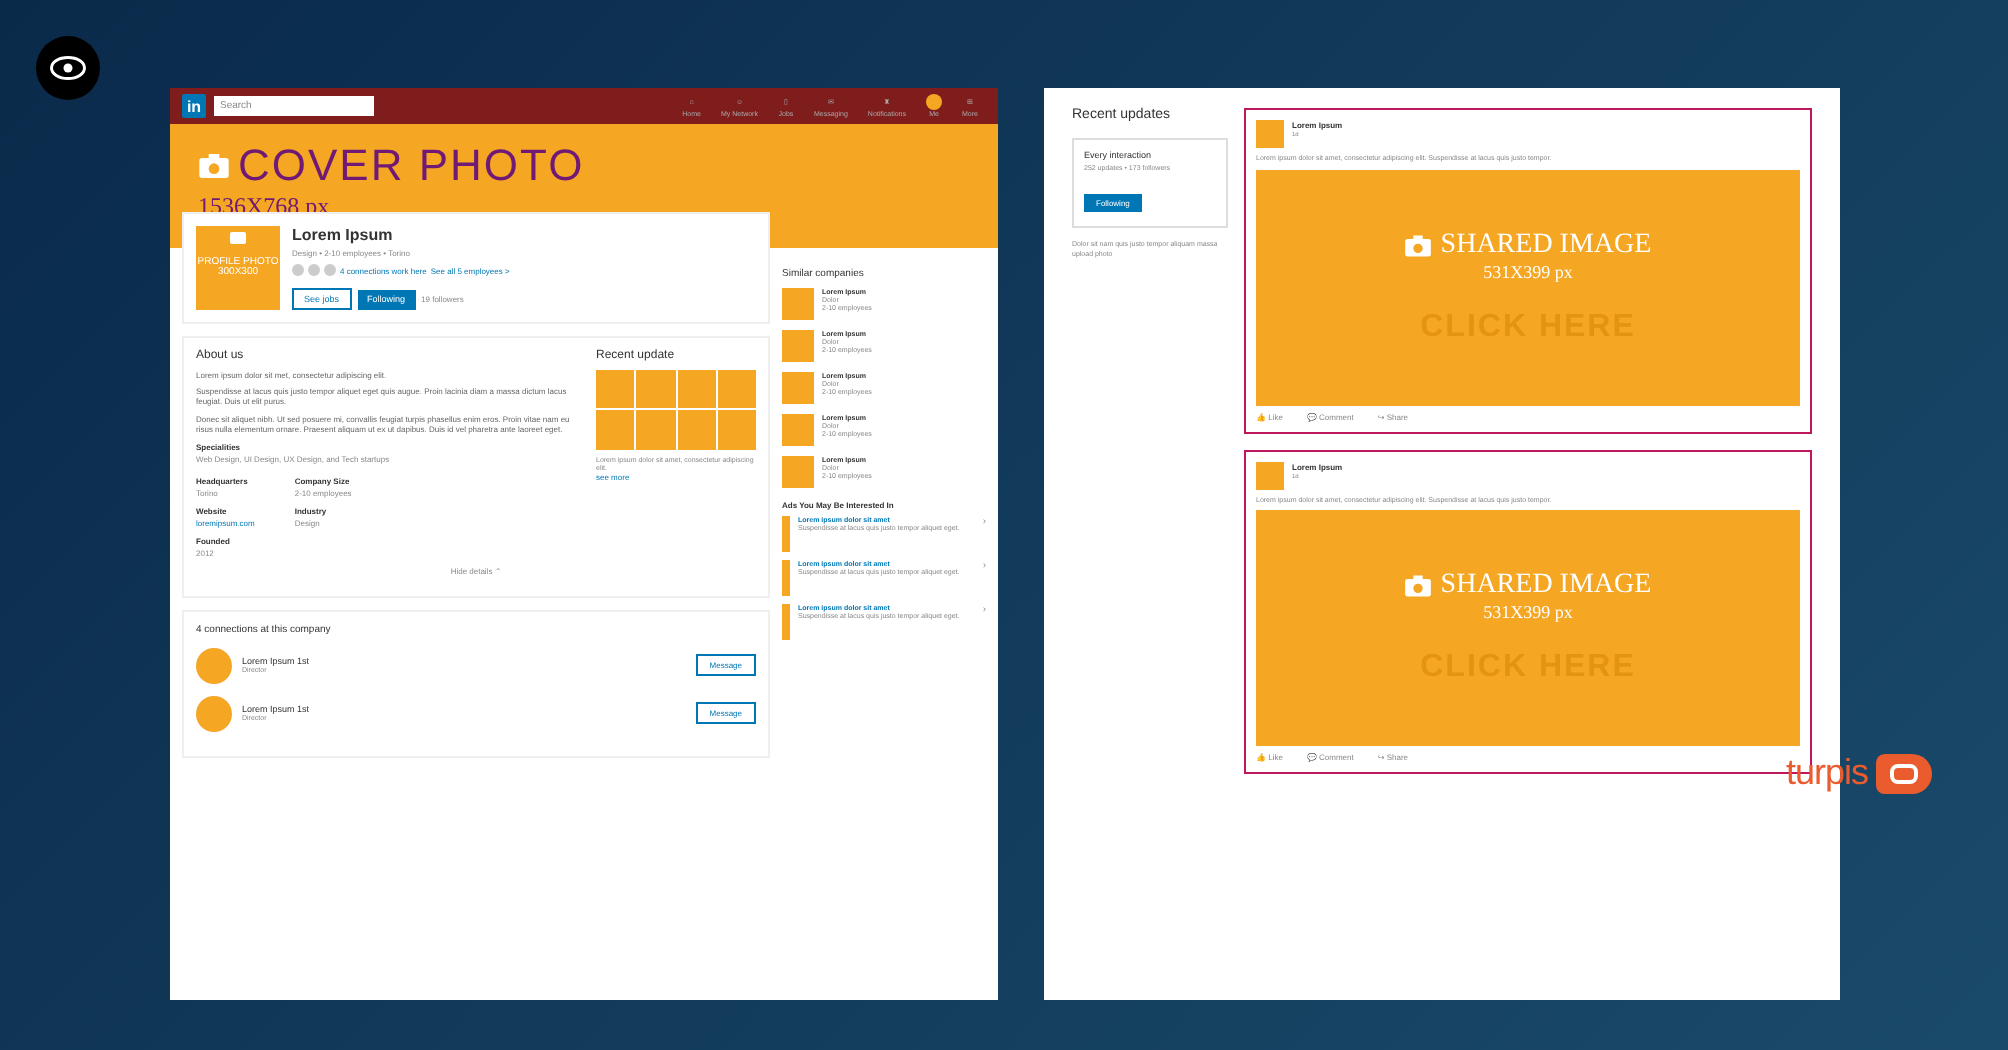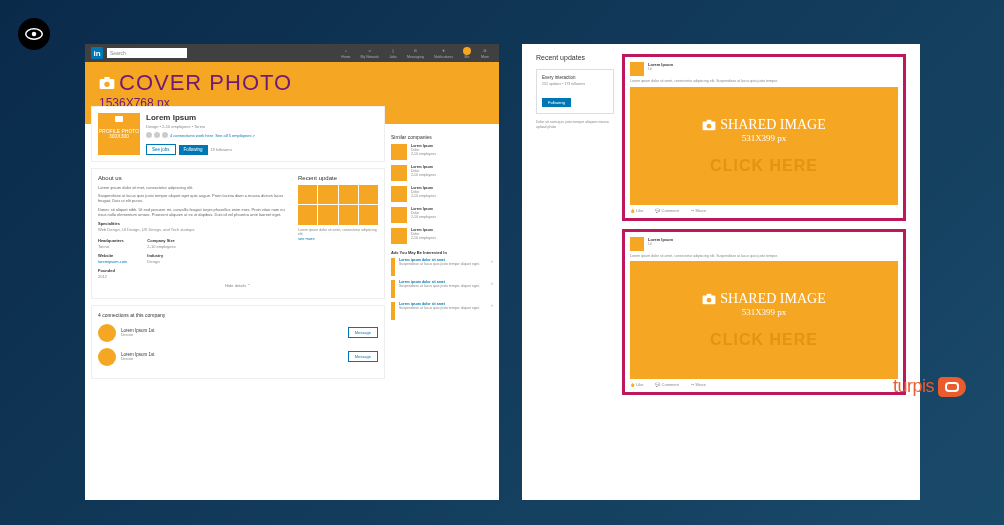--- a/index.html
+++ b/index.html
@@ -4,32 +4,32 @@
 <style>
 *{margin:0;padding:0;box-sizing:border-box;font-family:Arial,sans-serif}
 body{background:linear-gradient(135deg,#0a2a4a 0%,#1a4a6a 100%);width:1004px;height:525px;overflow:hidden;position:relative}
 .logo-corner{position:absolute;top:18px;left:18px;width:32px;height:32px;background:#000;border-radius:50%;display:flex;align-items:center;justify-content:center}
 .logo-corner svg{width:18px;height:12px}
 .panel{position:absolute;background:#fff}
 .panel-left{top:44px;left:85px;width:414px;height:456px;overflow:hidden}
 .panel-right{top:44px;left:522px;width:398px;height:456px;overflow:hidden}
 
 
-.li-header{background:#404040;height:18px;display:flex;align-items:center;padding:0 6px;gap:4px}
+.li-header{background:#7f1d1d;height:18px;display:flex;align-items:center;padding:0 6px;gap:4px}
 .li-logo{width:12px;height:12px;background:#0077b5;color:#fff;font-size:8px;font-weight:bold;display:flex;align-items:center;justify-content:center;border-radius:1px}
 .li-search{flex:0 0 80px;height:10px;background:#fff;font-size:5px;color:#888;padding:0 3px;display:flex;align-items:center}
 .li-nav{display:flex;gap:2px;margin-left:auto}
 .li-nav-item{display:flex;flex-direction:column;align-items:center;color:#aaa;font-size:3.5px;padding:0 4px}
 .li-nav-icon{width:8px;height:8px;display:flex;align-items:center;justify-content:center}
 .li-nav-icon.orange{background:#f5a623;border-radius:50%}
 
 
 .cover{background:#f5a623;height:62px;position:relative;padding:8px 14px;color:#701a75}
 .cover-title{font-size:22px;font-weight:300;letter-spacing:1px;display:flex;align-items:center;gap:4px;font-family:Georgia,serif}
-.cover-sub{font-size:12px;font-family:Liberation Sans, sans-serif;font-weight:300}
+.cover-sub{font-size:12px;font-family:Liberation Serif, serif;font-weight:300}
 .cam-icon{width:16px;height:14px}
 
 
 .main-wrap{display:flex;gap:6px;padding:0 6px}
 .main-col{flex:1}
 .side-col{width:102px}
 
 
 .profile-card{background:#fff;margin-top:-18px;padding:6px;position:relative;border:1px solid #eee}
 .profile-inner{display:flex;gap:6px}
@@ -93,21 +93,21 @@
 
 .right-wrap{padding:10px 14px;display:flex;gap:8px}
 .right-side{width:78px}
 .right-main{flex:1}
 .recent-h{font-size:7px;color:#333;margin-bottom:8px}
 .interaction-card{border:1px solid #ddd;padding:5px;margin-bottom:6px}
 .int-title{font-size:4.5px;color:#333;margin-bottom:2px}
 .int-meta{font-size:3.5px;color:#888;margin-bottom:4px}
 .int-mini{font-size:3.5px;color:#888;line-height:1.3}
 
-.post-card{border:3px solid #be185d;margin-bottom:8px;padding:5px}
+.post-card{border:1px solid #be185d;margin-bottom:8px;padding:5px}
 .post-head{display:flex;gap:4px;margin-bottom:3px}
 .post-av{width:14px;height:14px;background:#f5a623;font-size:3px;color:#fff;display:flex;align-items:center;justify-content:center}
 .post-auth{font-size:4px}
 .post-name{color:#333;font-weight:bold}
 .post-time{color:#888;font-size:3px}
 .post-desc{font-size:3.5px;color:#888;line-height:1.3;margin-bottom:3px}
 .shared-img{background:#f5a623;height:118px;display:flex;flex-direction:column;align-items:center;justify-content:center;color:#fff;position:relative}
 .shared-title{font-size:14px;font-weight:400;font-family:Georgia,serif;display:flex;align-items:center;gap:4px}
 .shared-sub{font-size:9px;font-family:Georgia,serif}
 .click-here{font-size:16px;color:#e39410;font-weight:bold;margin-top:14px;letter-spacing:1px}

